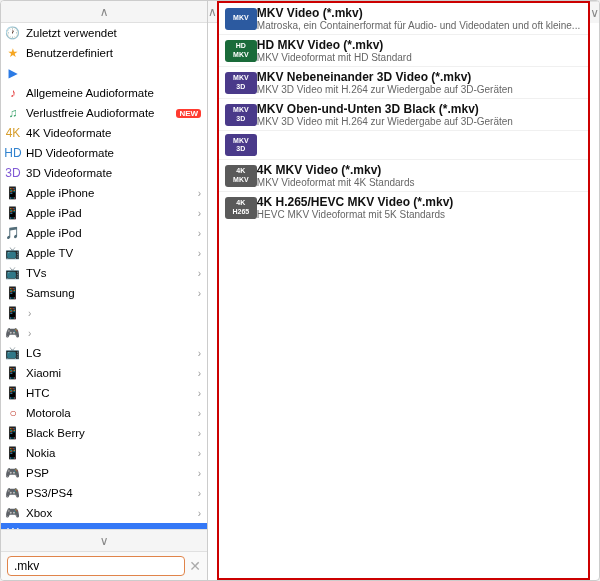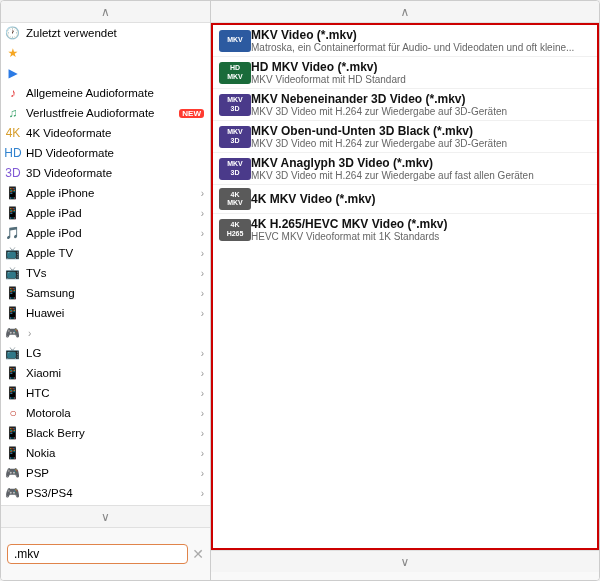--- a/index.html
+++ b/index.html
@@ -90,21 +90,21 @@
       background: #ff3b30;
       color: #fff;
       font-size: 8px;
       font-weight: bold;
       border-radius: 3px;
       padding: 0 3px;
       margin-left: 4px;
     }
     
     .search-bar {
-      padding: 16px 6px;
+      padding: 4px 6px;
       border-top: 1px solid #e0e0e0;
       display: flex;
       align-items: center;
       background: #f9f9f9;
       flex-shrink: 0;
     }
     .search-input {
       flex: 1;
       border: 1.5px solid #e0844a;
       border-radius: 4px;
@@ -116,21 +116,20 @@
     .search-clear {
       margin-left: 4px;
       color: #aaa;
       cursor: pointer;
       font-size: 14px;
     }
     
     .right-panel {
       flex: 1;
       display: flex;
-      flex-direction: column;
     }
     .right-scroll-up, .right-scroll-down {
       height: 22px;
       display: flex;
       align-items: center;
       justify-content: center;
       background: #f5f5f5;
       border-bottom: 1px solid #e0e0e0;
       cursor: pointer;
       flex-shrink: 0;
@@ -195,20 +194,21 @@
         <span class="chevron-up"></span>
       </div>
       <div class="left-list" id="left-list">
       <div class="left-item">
     <span class="icon" style="color:#888; font-size:12px;">🕐</span>
     <span class="label">Zuletzt verwendet</span>
 
   </div>
           <div class="left-item">
     <span class="icon" style="color:#f5a623; font-size:12px;">★</span>
+    <span class="label">Benutzerdefiniert</span>
 
   </div>
           <div class="left-item">
     <span class="icon" style="color:#2c7be5; font-size:12px;">▶</span>
 
   </div>
           <div class="left-item">
     <span class="icon" style="color:#e53e3e; font-size:12px;">♪</span>
     <span class="label">Allgemeine Audioformate</span>
 
@@ -265,21 +265,20 @@
     <span class="arrow">›</span>
   </div>
           <div class="left-item">
     <span class="icon" style="color:#1a6b3a; font-size:12px;">📱</span>
     <span class="label">Samsung</span>
 
     <span class="arrow">›</span>
   </div>
           <div class="left-item">
     <span class="icon" style="color:#c0392b; font-size:12px;">📱</span>
-    <span class="label">Huawei</span>
 
     <span class="arrow">›</span>
   </div>
           <div class="left-item">
     <span class="icon" style="color:#2c5aa0; font-size:12px;">🎮</span>
 
     <span class="arrow">›</span>
   </div>
           <div class="left-item">
     <span class="icon" style="color:#c0392b; font-size:12px;">📺</span>
@@ -393,42 +392,39 @@
     <div class="right-text">
       <div class="right-title">MKV Oben-und-Unten 3D Black (*.mkv)</div>
       <div class="right-subtitle">MKV 3D Video mit H.264 zur Wiedergabe auf 3D-Geräten</div>
     </div>
   </div>
           <div class="right-item">
     <div style="width:32px;height:22px;background:#4a3a8a;border-radius:3px;display:flex;flex-direction:column;align-items:center;justify-content:center;">
               <div style="color:#fff;font-size:7px;font-weight:bold;line-height:1.2;">MKV</div>
               <div style="color:#fff;font-size:7px;font-weight:bold;line-height:1.2;">3D</div>
             </div>
-    <div class="right-text">
-      <div class="right-title">MKV Anaglyph 3D Video (*.mkv)</div>
-      <div class="right-subtitle">MKV 3D Video mit H.264 zur Wiedergabe auf fast allen Geräten</div>
-    </div>
   </div>
           <div class="right-item">
     <div style="width:32px;height:22px;background:#5a5a5a;border-radius:3px;display:flex;flex-direction:column;align-items:center;justify-content:center;">
               <div style="color:#fff;font-size:7px;font-weight:bold;line-height:1.2;">4K</div>
               <div style="color:#fff;font-size:7px;font-weight:bold;line-height:1.2;">MKV</div>
             </div>
     <div class="right-text">
       <div class="right-title">4K MKV Video (*.mkv)</div>
+      <div class="right-subtitle">MKV Videoformat mit 4K Standards</div>
     </div>
   </div>
           <div class="right-item">
     <div style="width:32px;height:22px;background:#5a5a5a;border-radius:3px;display:flex;flex-direction:column;align-items:center;justify-content:center;">
               <div style="color:#fff;font-size:7px;font-weight:bold;line-height:1.2;">4K</div>
               <div style="color:#fff;font-size:7px;font-weight:bold;line-height:1.2;">H265</div>
             </div>
     <div class="right-text">
       <div class="right-title">4K H.265/HEVC MKV Video (*.mkv)</div>
-      <div class="right-subtitle">HEVC MKV Videoformat mit 1K Standards</div>
+      <div class="right-subtitle">HEVC MKV Videoformat mit 5K Standards</div>
     </div>
   </div>
         </div>
       <div class="right-scroll-down">
         <span class="chevron-down"></span>
       </div>
       <div class="right-bottom-spacer"></div>
     </div>
   </div>
 </div>

